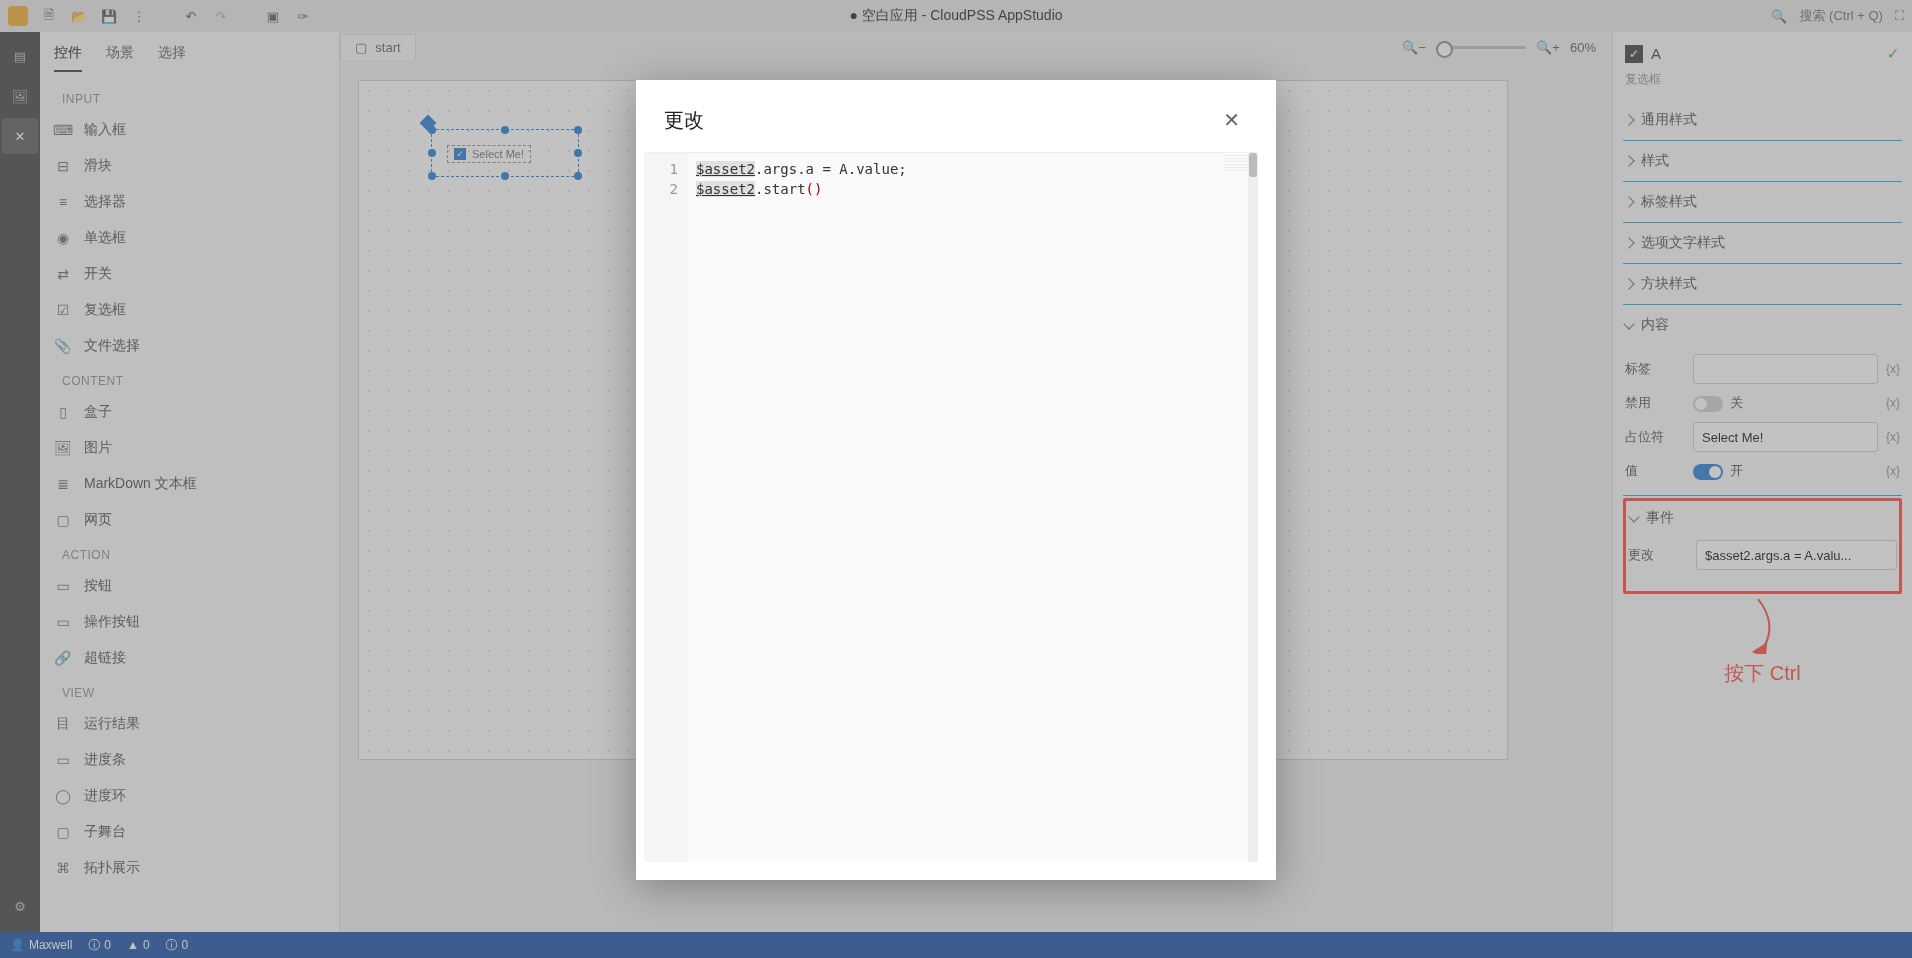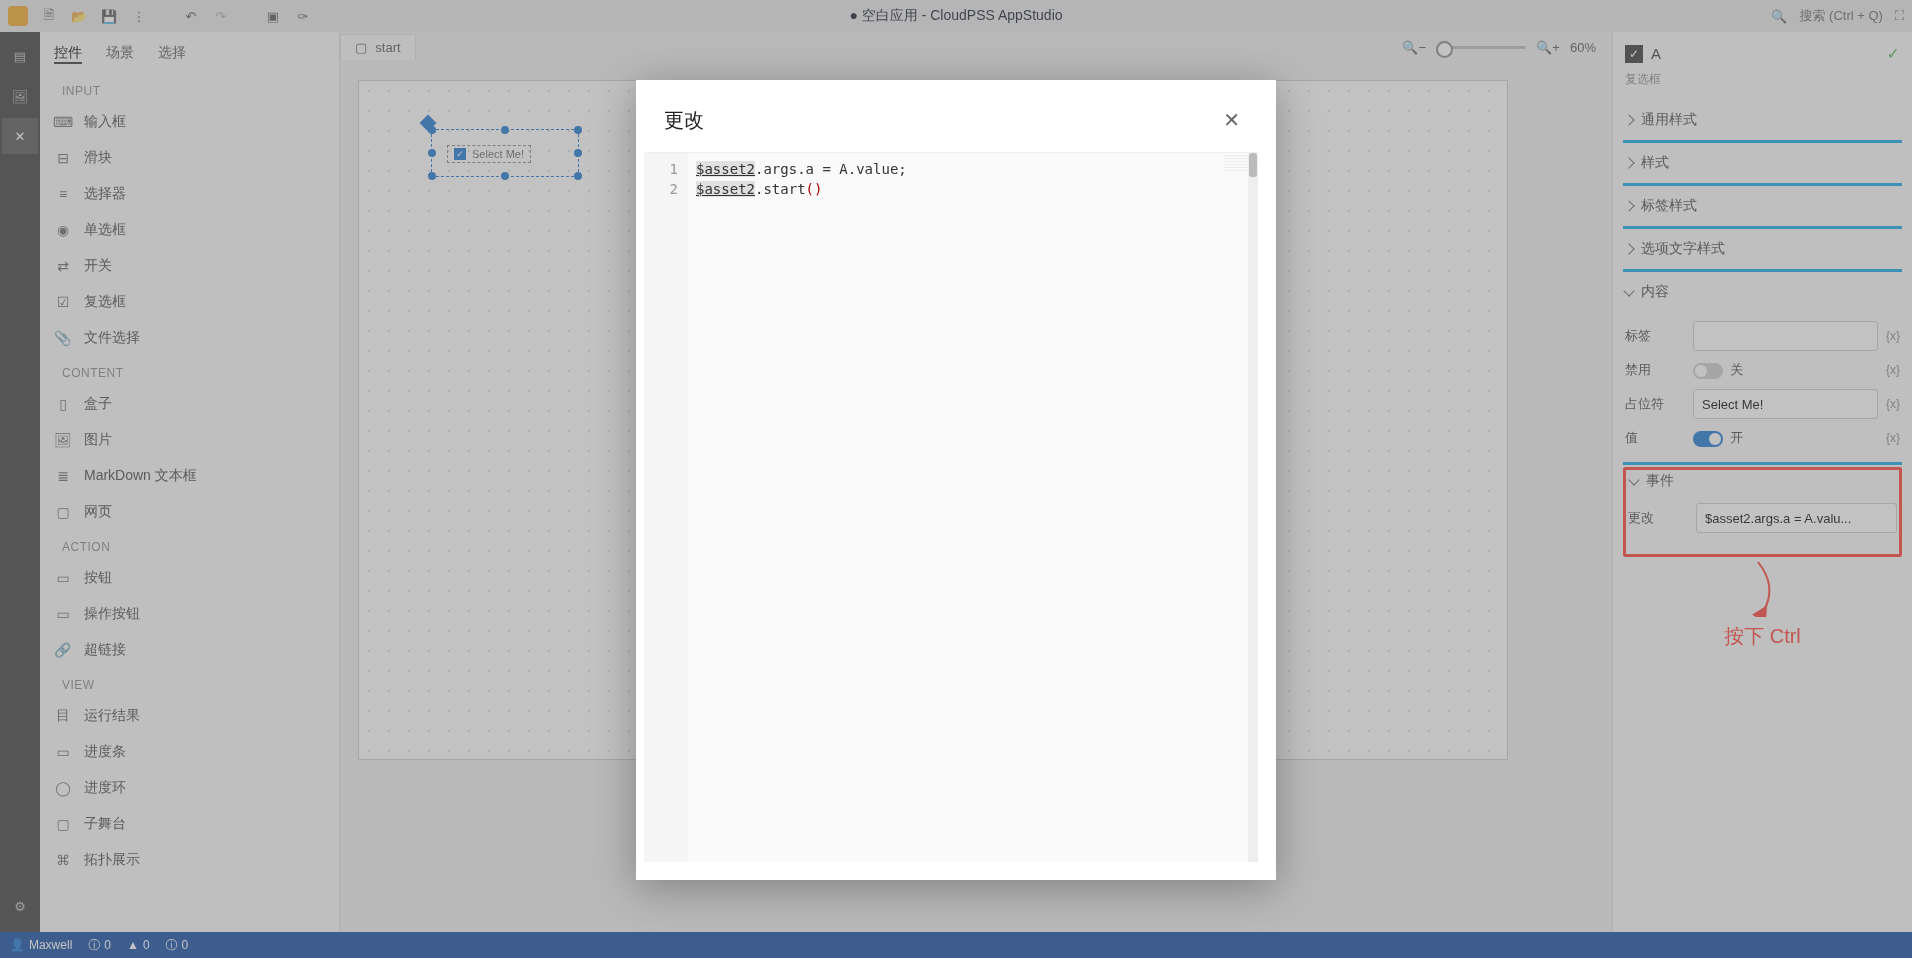--- a/index.html
+++ b/index.html
@@ -11,21 +11,21 @@
 .topbar .tb-title { position: absolute; left: 50%; transform: translateX(-50%); color: #0f172a; font-size: 14px; }
 .topbar .tb-right { margin-left: auto; display: flex; align-items: center; gap: 12px; color: #666; }
 .topbar .search-hint { font-size: 13px; }
 .main-wrap { display: flex; height: calc(100% - 32px - 26px); }
 .rail { width: 40px; background: #3a3a3a; display: flex; flex-direction: column; align-items: center; padding-top: 6px; gap: 4px; }
 .rail .rail-item { width: 36px; height: 36px; display: flex; align-items: center; justify-content: center; color: #bbb; cursor: pointer; border-radius: 3px; }
 .rail .rail-item.active { background: #555; color: #fff; }
 .rail .rail-bottom { margin-top: auto; margin-bottom: 8px; }
 .leftpanel { width: 300px; background: #fafafa; border-right: 1px solid #ddd; display: flex; flex-direction: column; }
 .lp-tabs { display: flex; gap: 24px; padding: 12px 14px 0; font-size: 14px; color: #555; }
-.lp-tab { cursor: pointer; }
+.lp-tab { padding-bottom: 8px; cursor: pointer; }
 .lp-tab.active { color: #000; border-bottom: 2px solid #333; font-weight: 500; }
 .lp-content { flex: 1; overflow-y: auto; padding: 10px 0; }
 .lp-group-title { padding: 10px 22px 6px; font-size: 12px; color: #888; letter-spacing: 0.5px; }
 .lp-item { display: flex; align-items: center; gap: 12px; padding: 9px 14px; color: #444; cursor: pointer; font-size: 14px; }
 .lp-item .ico { width: 18px; height: 18px; display: flex; align-items: center; justify-content: center; color: #666; }
 .center { flex: 1; background: #eee; display: flex; flex-direction: column; position: relative; }
 .tabbar { display: flex; align-items: center; background: #eee; height: 30px; }
 .file-tab { display: flex; align-items: center; gap: 8px; padding: 5px 14px; background: #f7f7f7; border: 1px solid #ddd; border-bottom: none; font-size: 13px; color: #555; }
 .zooms { margin-left: auto; display: flex; align-items: center; gap: 10px; padding-right: 16px; color: #555; }
 .zoom-slider { width: 90px; height: 3px; background: #bbb; position: relative; border-radius: 2px; }
@@ -38,33 +38,33 @@
 .sel-inner { position: absolute; left: 88px; top: 64px; display: flex; align-items: center; gap: 6px; font-size: 11px; color: #666; border: 1px dashed #888; padding: 2px 6px; }
 .sel-check { width: 12px; height: 12px; background: #1976d2; display: inline-flex; align-items: center; justify-content: center; color: #fff; font-size: 9px; }
 .rightpanel { width: 300px; background: #fafafa; border-left: 1px solid #ddd; display: flex; flex-direction: column; padding: 8px 10px; overflow-y: auto; }
 .rp-head { display: flex; align-items: center; gap: 8px; padding: 4px 2px; }
 .rp-head .chk { width: 18px; height: 18px; background: #333; color: #fff; display: flex; align-items: center; justify-content: center; font-size: 12px; }
 .rp-head .ok { margin-left: auto; color: #4caf50; font-size: 16px; }
 .rp-sub { font-size: 12px; color: #888; padding: 4px 2px 12px; }
 .rp-tabs { display: flex; gap: 22px; border-bottom: 1px solid #ddd; padding: 0 2px; }
 .rp-tab { padding: 8px 0; font-size: 14px; color: #666; cursor: pointer; }
 .rp-tab.active { color: #000; border-bottom: 2px solid #333; margin-bottom: -1px; }
-.rp-section { border-bottom: 3px solid #0ea5e9; }
+.rp-section { border-bottom: 1px solid #0ea5e9; }
 .rp-sec-head { display: flex; align-items: center; gap: 8px; padding: 11px 2px; font-size: 14px; color: #444; cursor: pointer; }
 .rp-sec-body { padding: 4px 2px 10px; }
 .rp-row { display: flex; align-items: center; gap: 8px; padding: 5px 0; font-size: 13px; color: #444; }
 .rp-row .lbl { flex: 0 0 60px; font-family: Liberation Mono, monospace; }
 .rp-row .ctrl { flex: 1; }
 .rp-row .fx { color: #888; font-size: 12px; cursor: pointer; }
 .rp-input { width: 100%; height: 30px; border: 1px solid #ccc; border-radius: 3px; padding: 0 8px; font-size: 13px; }
 .toggle { width: 30px; height: 16px; background: #ccc; border-radius: 10px; position: relative; display: inline-block; vertical-align: middle; }
 .toggle::after { content: ""; position: absolute; width: 12px; height: 12px; background: #fff; border-radius: 50%; top: 2px; left: 2px; }
 .toggle.on { background: #1976d2; }
 .toggle.on::after { left: auto; right: 2px; }
-.event-box { border: 3px solid #ff3b30; border-radius: 2px; padding: 0 2px 16px; margin-top: 2px; }
+.event-box { border: 3px solid #ff3b30; border-radius: 2px; padding: 6px 2px 16px; margin-top: 2px; }
 .anno-arrow { position: relative; height: 60px; }
 .anno-arrow svg { position: absolute; left: 120px; top: 0; }
 .anno-text { color: #ff3b30; font-size: 20px; text-align: center; padding-top: 6px; font-family: "Microsoft YaHei", sans-serif; }
 .statusbar { height: 26px; background: #0d47a1; color: #fff; display: flex; align-items: center; padding: 0 10px; gap: 16px; font-size: 12px; }
 .statusbar .st-item { display: flex; align-items: center; gap: 4px; }
 
 .overlay { position: absolute; inset: 0; background: rgba(120,120,120,0.45); display: flex; align-items: flex-start; justify-content: center; padding-top: 80px; z-index: 50; }
 .modal { width: 640px; height: 800px; background: #fff; box-shadow: 0 8px 40px rgba(0,0,0,0.3); display: flex; flex-direction: column; }
 .modal-head { display: flex; align-items: center; padding: 24px 28px 16px; }
 .modal-title { font-size: 20px; font-weight: 500; color: #222; }
@@ -269,20 +269,26 @@
           <span class="chev right"></span>
           <span>标签样式</span>
         </div>
       </div>
     <div class="rp-section">
         <div class="rp-sec-head">
           <span class="chev right"></span>
           <span>选项文字样式</span>
         </div>
       </div>
+    <div class="rp-section">
+        <div class="rp-sec-head">
+          <span class="chev right"></span>
+          <span>方块样式</span>
+        </div>
+      </div>
 
     <div class="rp-section">
       <div class="rp-sec-head">
           <span class="chev down"></span>
           <span>内容</span>
         </div>
       <div class="rp-sec-body">
         <div class="rp-row">
           <span class="lbl">标签</span>
           <span class="ctrl"><input class="rp-input" value="" style=""></span>

